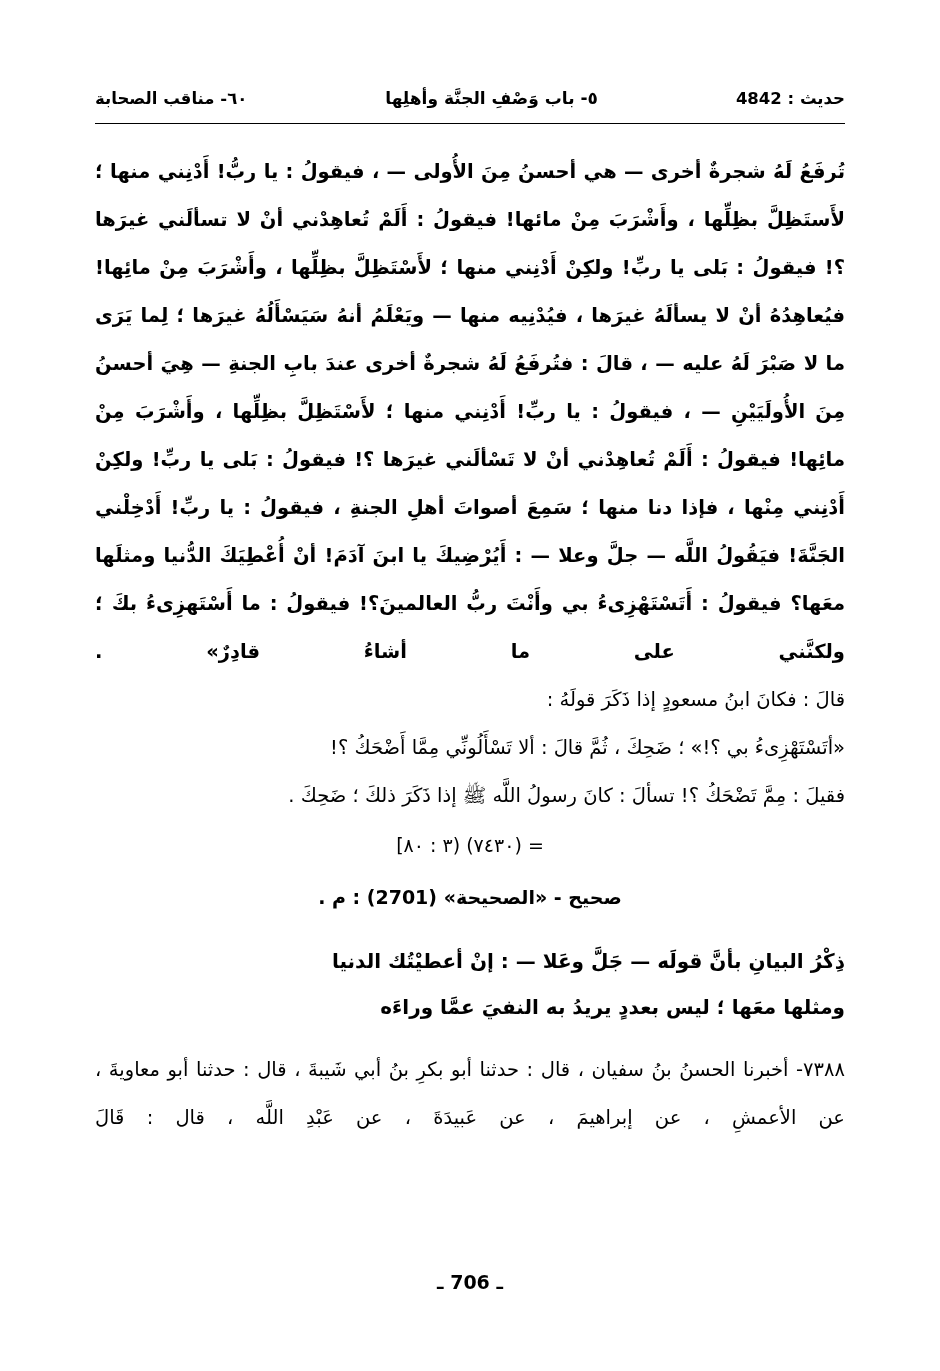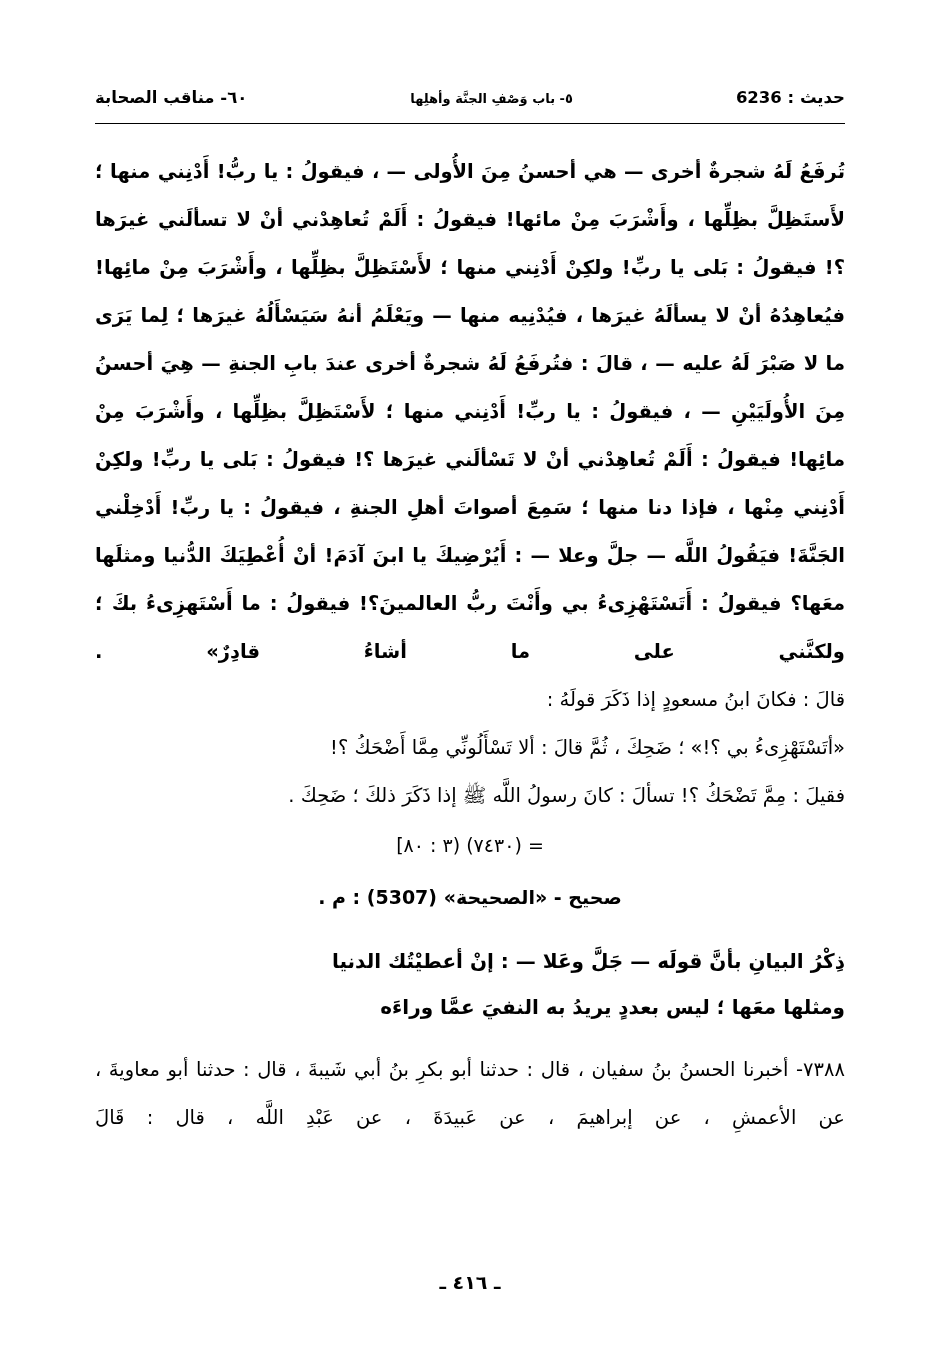--- a/index.html
+++ b/index.html
@@ -31,21 +31,21 @@
     font-weight: bold;
     font-size: 16.5px;
     letter-spacing: 0;
   }
   .header-left,
   .header-right,
   .header-center {
     white-space: nowrap;
   }
   .header-center {
-    font-size: 13px;
+    font-size: 17px;
   }
   .header-rule {
     position: absolute;
     top: 123px;
     right: 95px;
     left: 95px;
     border-top: 1.4px solid #000;
   }
 
   
@@ -116,42 +116,42 @@
   }
 </style>
 </head>
 <body>
 
 <div class="page">
 
   <div class="header">
     <span class="header-right">٦٠- مناقب الصحابة</span>
     <span class="header-center">٥- باب وَصْفِ الجنَّة وأهلِها</span>
-    <span class="header-left">حديث : 6236</span>
+    <span class="header-left">حديث : 4842</span>
   </div>
   <div class="header-rule"></div>
 
   <div class="body">
 
     <p class="para first">تُرفَعُ لَهُ شجرةٌ أخرى — هي أحسنُ مِنَ الأُولى — ، فيقولُ : يا ربُّ! أَدْنِني منها ؛ لأَستَظِلَّ بظِلِّها ، وأَشْرَبَ مِنْ مائها! فيقولُ : أَلَمْ تُعاهِدْني أنْ لا  تسألَني غيرَها ؟! فيقولُ : بَلى يا ربِّ! ولكِنْ أَدْنِني منها ؛ لأَسْتَظِلَّ بظِلِّها ، وأَشْرَبَ مِنْ مائِها! فيُعاهِدُهُ أنْ لا يسألَهُ غيرَها ، فيُدْنِيه منها — ويَعْلَمُ أنهُ سَيَسْأَلُهُ غيرَها ؛ لِما يَرَى ما لا صَبْرَ لَهُ عليه — ، قالَ : فتُرفَعُ لَهُ شجرةٌ أخرى عندَ بابِ الجنةِ — هِيَ أحسنُ مِنَ الأُولَيَيْنِ — ، فيقولُ : يا ربِّ! أَدْنِني منها ؛  لأَسْتَظِلَّ بظِلِّها ، وأَشْرَبَ مِنْ مائِها! فيقولُ : أَلَمْ تُعاهِدْني أنْ لا تَسْألَني غيرَها ؟! فيقولُ : بَلى يا ربِّ! ولكِنْ أَدْنِني مِنْها ، فإذا دنا  منها ؛ سَمِعَ أصواتَ أهلِ الجنةِ ، فيقولُ : يا ربِّ! أَدْخِلْني الجَنَّةَ! فيَقُولُ اللَّه — جلَّ وعلا — : أَيُرْضِيكَ يا ابنَ آدَمَ! أنْ أُعْطِيَكَ الدُّنيا ومثلَها معَها؟ فيقولُ : أَتَسْتَهْزِىءُ بي وأَنْتَ ربُّ العالمينَ؟! فيقولُ : ما أَسْتَهزِىءُ بكَ ؛ ولكنَّني على ما أشاءُ قادِرٌ» .</p>
 
     <p class="line-center">قالَ : فكانَ ابنُ مسعودٍ إذا ذَكَرَ قولَهُ :</p>
 
     <p class="line-center">«أتَسْتَهْزِىءُ بي ؟!» ؛ ضَحِكَ ، ثُمَّ قالَ : ألا تَسْأَلُونِّي مِمَّا أَضْحَكُ ؟!</p>
 
     <p class="line-center">فقيلَ : مِمَّ تَضْحَكُ ؟! تسألَ : كانَ رسولُ اللَّه ﷺ إذا ذَكَرَ ذلكَ ؛ ضَحِكَ .</p>
 
     <p class="ref-line">= (٧٤٣٠) (٣ : ٨٠]</p>
 
-    <p class="grade-line">صحيح - «الصحيحة» (5307) : م .</p>
+    <p class="grade-line">صحيح - «الصحيحة» (2701) : م .</p>
 
     <div class="section-title">
       <div>ذِكْرُ البيانِ بأنَّ قولَه — جَلَّ وعَلا — : إنْ أعطيْتُك الدنيا</div>
       <div>ومثلها معَها ؛ ليس بعددٍ يريدُ به النفيَ عمَّا وراءَه</div>
     </div>
 
     <p class="isnad">٧٣٨٨- أخبرنا الحسنُ بنُ سفيان ، قال : حدثنا أبو بكرِ بنُ أبي شَيبةَ ، قال : حدثنا أبو معاويةَ ، عن الأعمشِ ، عن إبراهيمَ ، عن عَبيدَةَ ، عن عَبْدِ اللَّه ، قال : قَالَ</p>
 
   </div>
 
-  <div class="footer">ـ ٤١٦ ـ</div>
+  <div class="footer">ـ 706 ـ</div>
 
 </div>
 
 </body></html>

